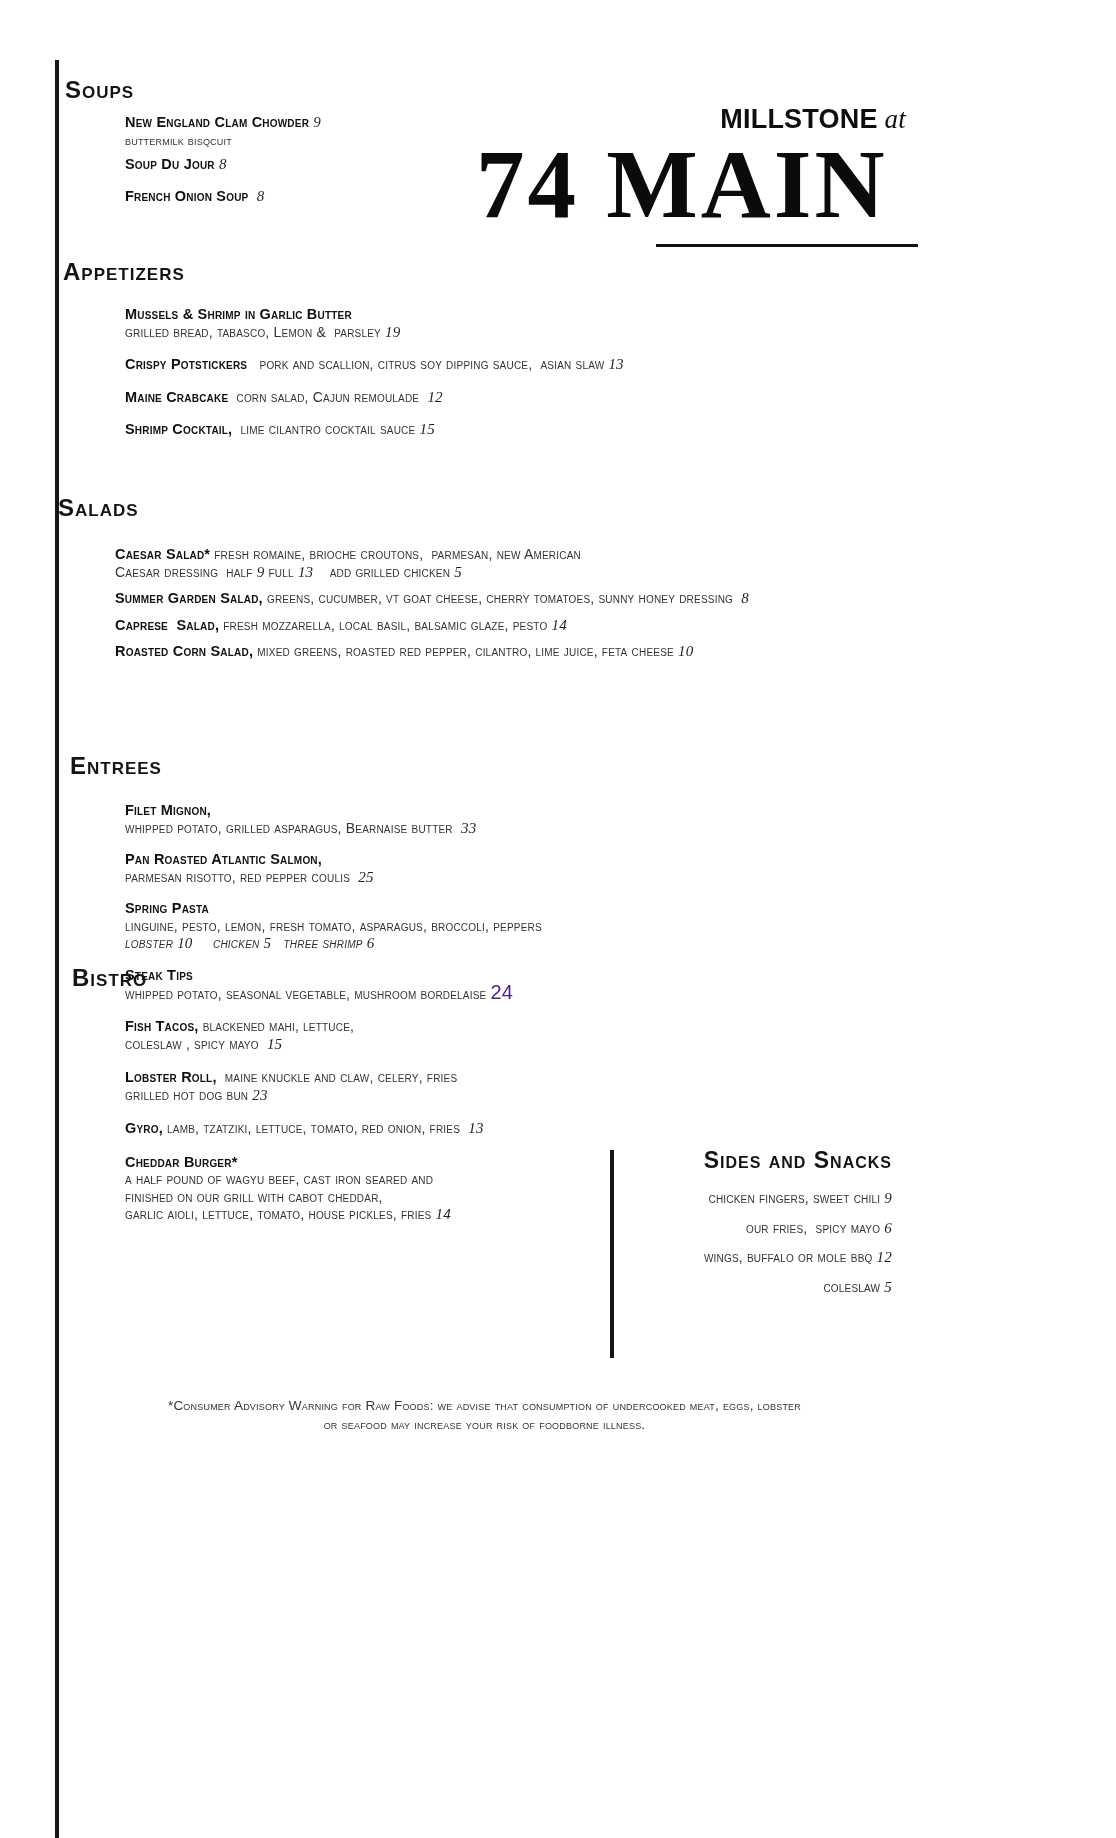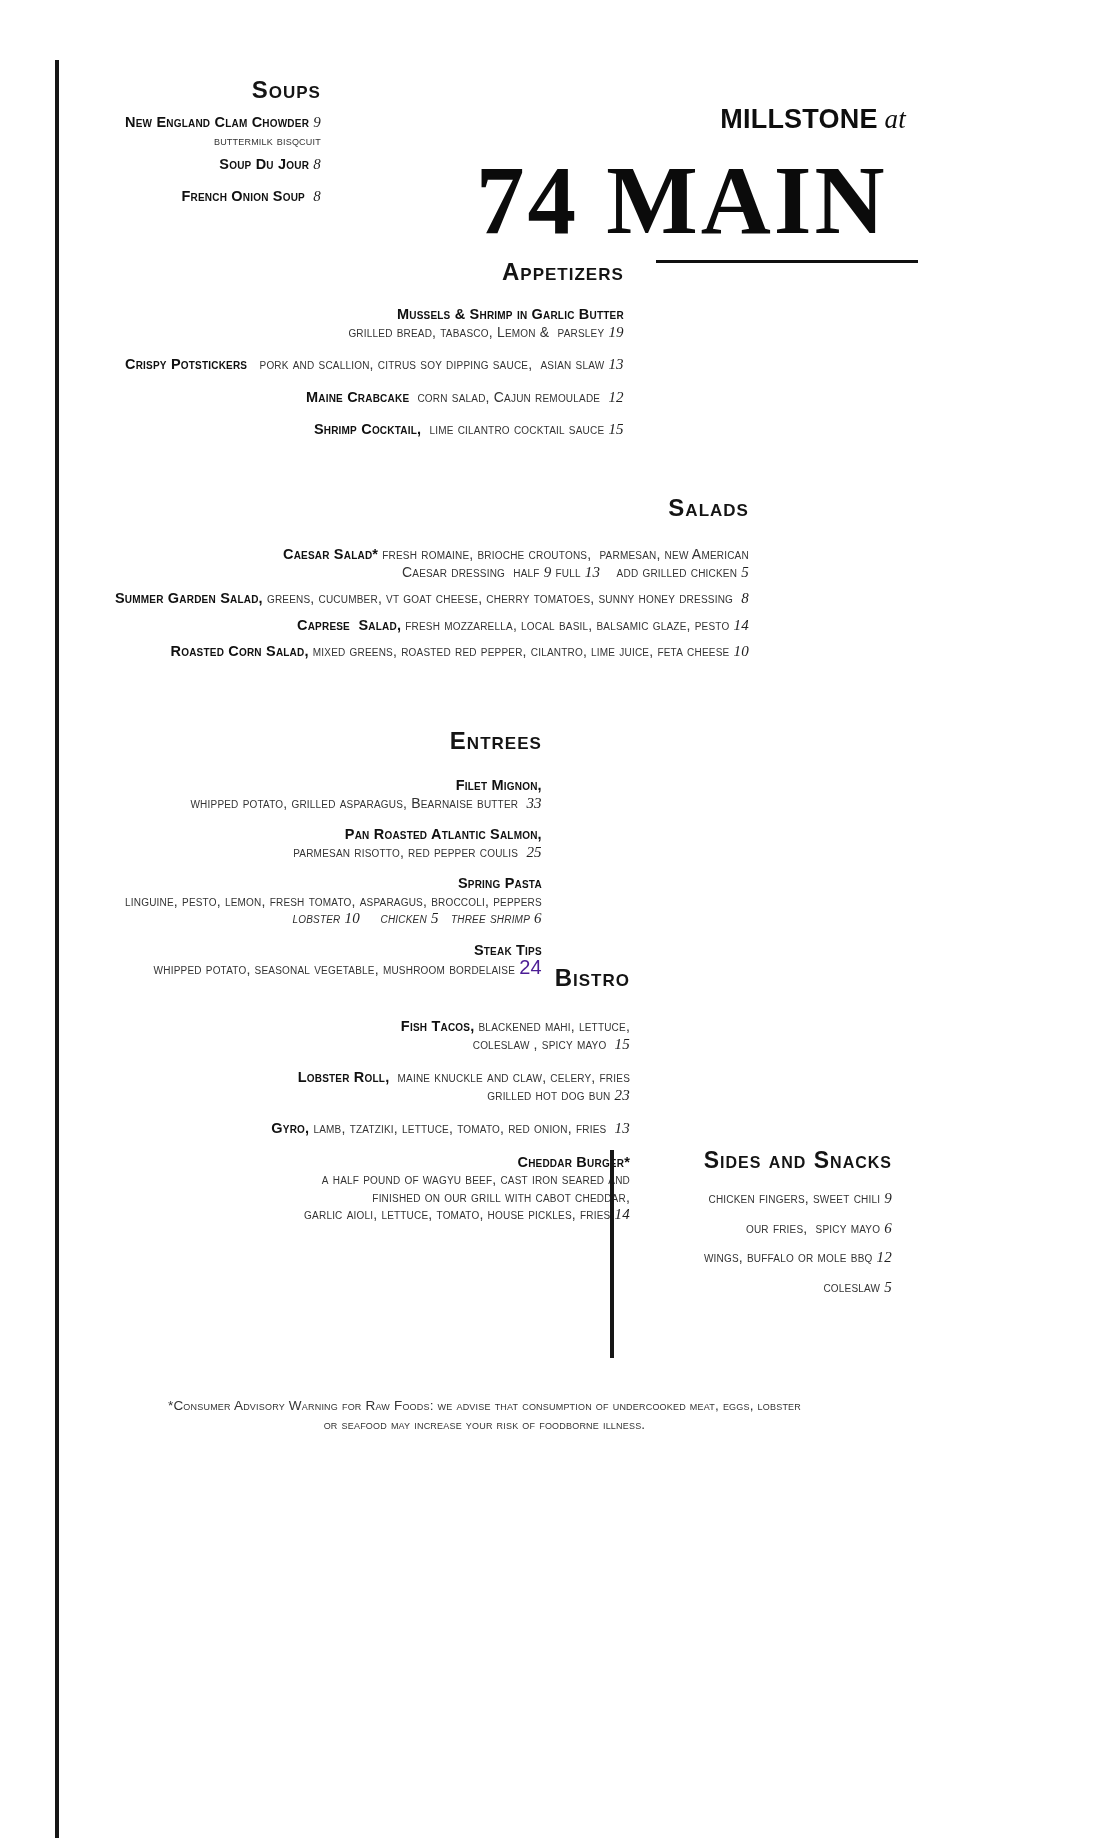--- a/index.html
+++ b/index.html
@@ -12,34 +12,34 @@
   }
   .left-rule { position:absolute; left:55px; top:60px; width:4px; height:1778px; background:#161616; }
 
   
   .logo { position:absolute; top:104px; left:476px; width:446px; font-variant:normal; }
   .brand-line { text-align:right; padding-right:16px; font-size:27px; color:#0e0e0e; white-space:pre; }
   .brand-bold { font-weight:bold; }
   .brand-at { font-style:italic; font-family:"Liberation Serif", serif; }
   .logo-title {
     font-family:"Liberation Serif", serif; font-weight:bold; font-size:97px;
-    line-height:0.98; letter-spacing:3px; color:#0b0b0b; white-space:nowrap; margin-top:18px;
+    line-height:0.98; letter-spacing:3px; color:#0b0b0b; white-space:nowrap; margin-top:2px;
   }
   .logo-underline { width:262px; height:3px; background:#101010; margin:12px 4px 0 auto; }
 
   
-  .sec { position:absolute;text-align:right; }
+  .sec { position:absolute; }
   .sec-title { margin:0; font-size:24px; font-weight:bold; letter-spacing:1px; color:#141414; }
   .sec-soups { top:76px; left:65px; }
   .sec-soups .items { margin-left:60px; margin-top:10px; }
   .sec-appetizers { top:258px; left:63px; }
   .sec-appetizers .items { margin-left:62px; margin-top:20px; }
   .sec-salads { top:494px; left:58px; }
   .sec-salads .items { margin-left:57px; margin-top:24px; }
-  .sec-entrees { top:727px; left:70px; }
+  .sec-entrees { top:752px; left:70px; }
   .sec-entrees .items { margin-left:55px; margin-top:22px; }
   .sec-bistro { top:964px; left:72px; }
   .sec-bistro .items { margin-left:53px; margin-top:26px; width:505px; }
 
   .item { margin-bottom:10px; }
   .sec-soups .item { margin-bottom:7px; }
   .sec-appetizers .item { margin-bottom:15px; }
   .sec-salads .item { margin-bottom:9px; }
   .sec-entrees .item { margin-bottom:14px; }
   .sec-bistro .item { margin-bottom:16px; }

